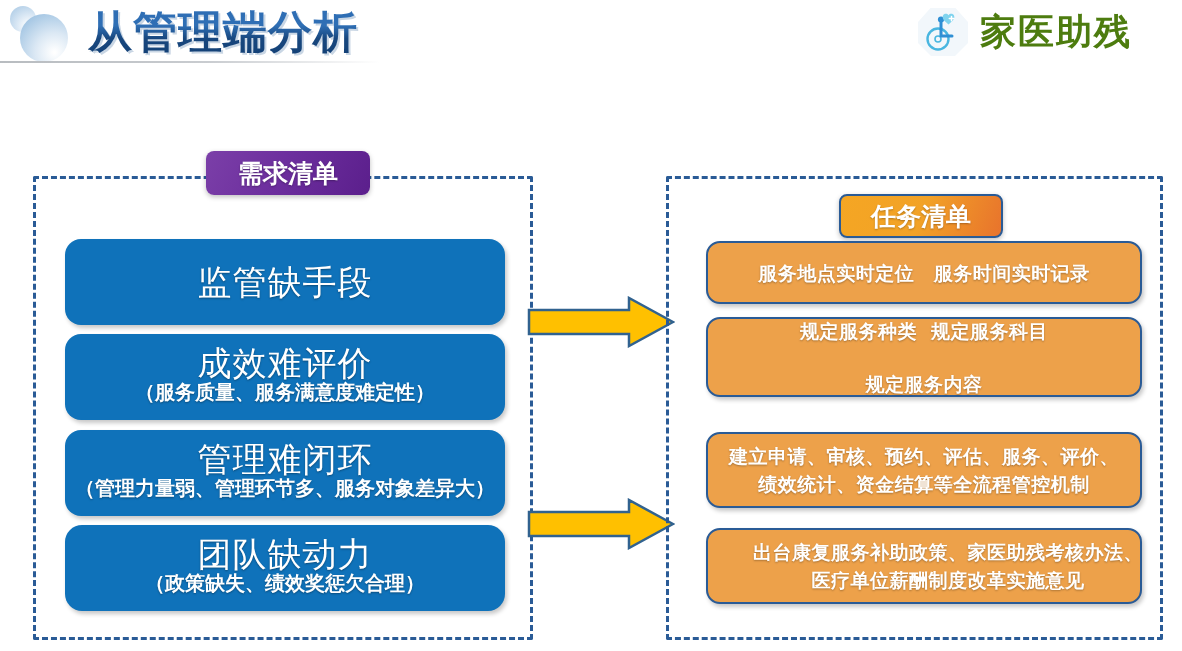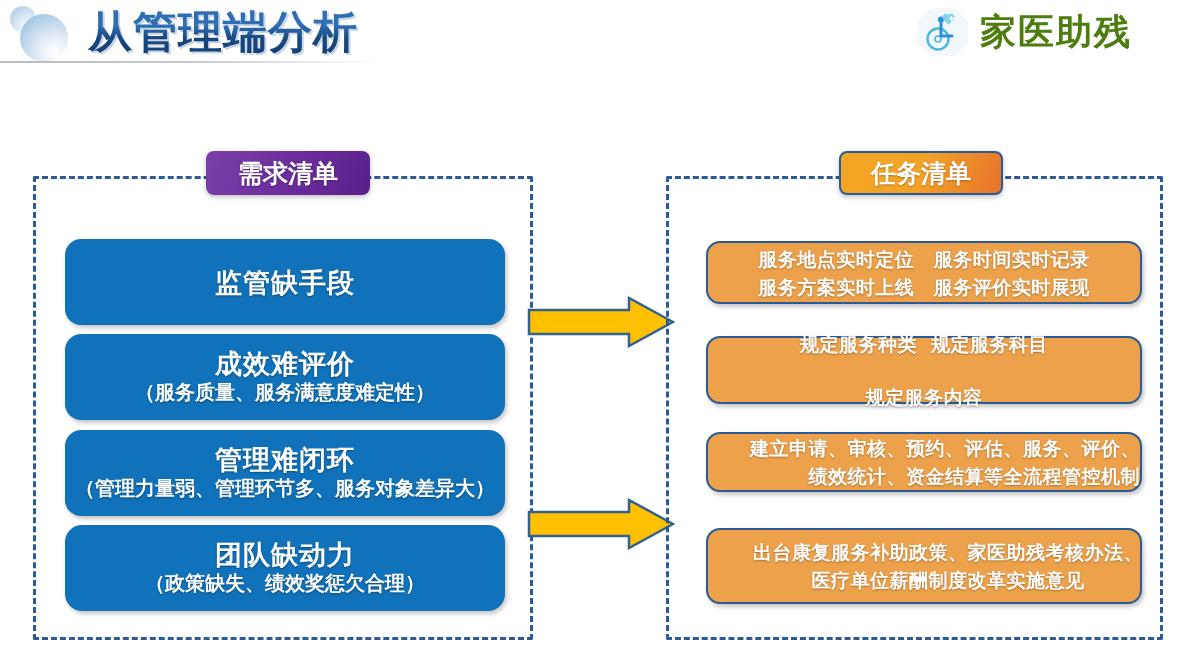--- a/index.html
+++ b/index.html
@@ -139,20 +139,21 @@
     width: 164px;
     background: linear-gradient(115deg, #7b3fa8 0%, #6d2f9e 45%, #5b1f8c 100%);
     box-shadow: 0 2px 5px rgba(0,0,0,.25);
   }
   .panel-title.tasks {
     left: 170px;
     width: 164px;
     background: linear-gradient(110deg, #f5a623 0%, #f2a227 50%, #e8732c 100%);
     border: 2px solid #2a5b96;
     box-shadow: 0 2px 5px rgba(0,0,0,.25);
+    margin-top: 43px;
   }
 
   
   .card {
     position: absolute;
     box-sizing: border-box;
     border-radius: 16px;
     display: flex;
     flex-direction: column;
     align-items: center;
@@ -162,22 +163,22 @@
     text-align: center;
     box-shadow: 2px 3px 4px rgba(0,0,0,.22);
   }
   .card.blue {
     left: 65px;
     width: 440px;
     height: 86px;
     background: #0f72ba;
   }
   .card.blue .title {
-    font-size: 27px;
-    font-weight: bold;
+    font-size: 34px;
+    font-weight: normal;
     line-height: 31px;
     letter-spacing: 1px;
     text-shadow: 0 1px 2px rgba(0,0,0,.35);
   }
   .card.blue .sub {
     font-size: 20px;
     font-weight: bold;
     line-height: 27px;
     text-shadow: 0 1px 2px rgba(0,0,0,.35);
   }
@@ -196,22 +197,22 @@
     text-shadow: 0 1px 2px rgba(0,0,0,.3);
     white-space: pre;
   }
 
   .b1 { top: 239px; }
   .b2 { top: 334px; }
   .b3 { top: 430px; }
   .b4 { top: 525px; border-radius: 17px; }
 
   .o1 { top: 241px; height: 63px; }
-  .o2 { top: 336px; height: 68px; gap: 25px; }
-  .o3 { top: 432px; height: 60px; align-items: flex-end; }
+  .o2 { top: 317px; height: 80px; gap: 25px; }
+  .o3 { top: 432px; height: 76px; }
   .o4 { top: 528px; height: 76px; padding-left: 48px; }
 
   
   .arrow {
     position: absolute;
     width: 148px;
     height: 52px;
   }
   .arrow svg { display: block; }
   .a1 { left: 527px; top: 296px; }
@@ -277,21 +278,20 @@
     <polygon points="2,14 102,14 102,2 146,26 102,50 102,38 2,38" fill="#FFC000" stroke="#31628f" stroke-width="2.5" stroke-linejoin="miter"></polygon>
   </svg>
 </div>
 
 <div class="panel right">
   <div class="panel-title tasks">任务清单</div>
 </div>
 
 <div class="card orange o1">
   <div class="line">服务地点实时定位　服务时间实时记录</div>
-  <div class="line">服务方案实时上线　服务评价实时展现</div>
 </div>
 <div class="card orange o2">
   <div class="line">规定服务种类  规定服务科目</div>
   <div class="line">规定服务内容</div>
 </div>
 <div class="card orange o3">
   <div class="line">建立申请、审核、预约、评估、服务、评价、</div>
   <div class="line">绩效统计、资金结算等全流程管控机制</div>
 </div>
 <div class="card orange o4">

